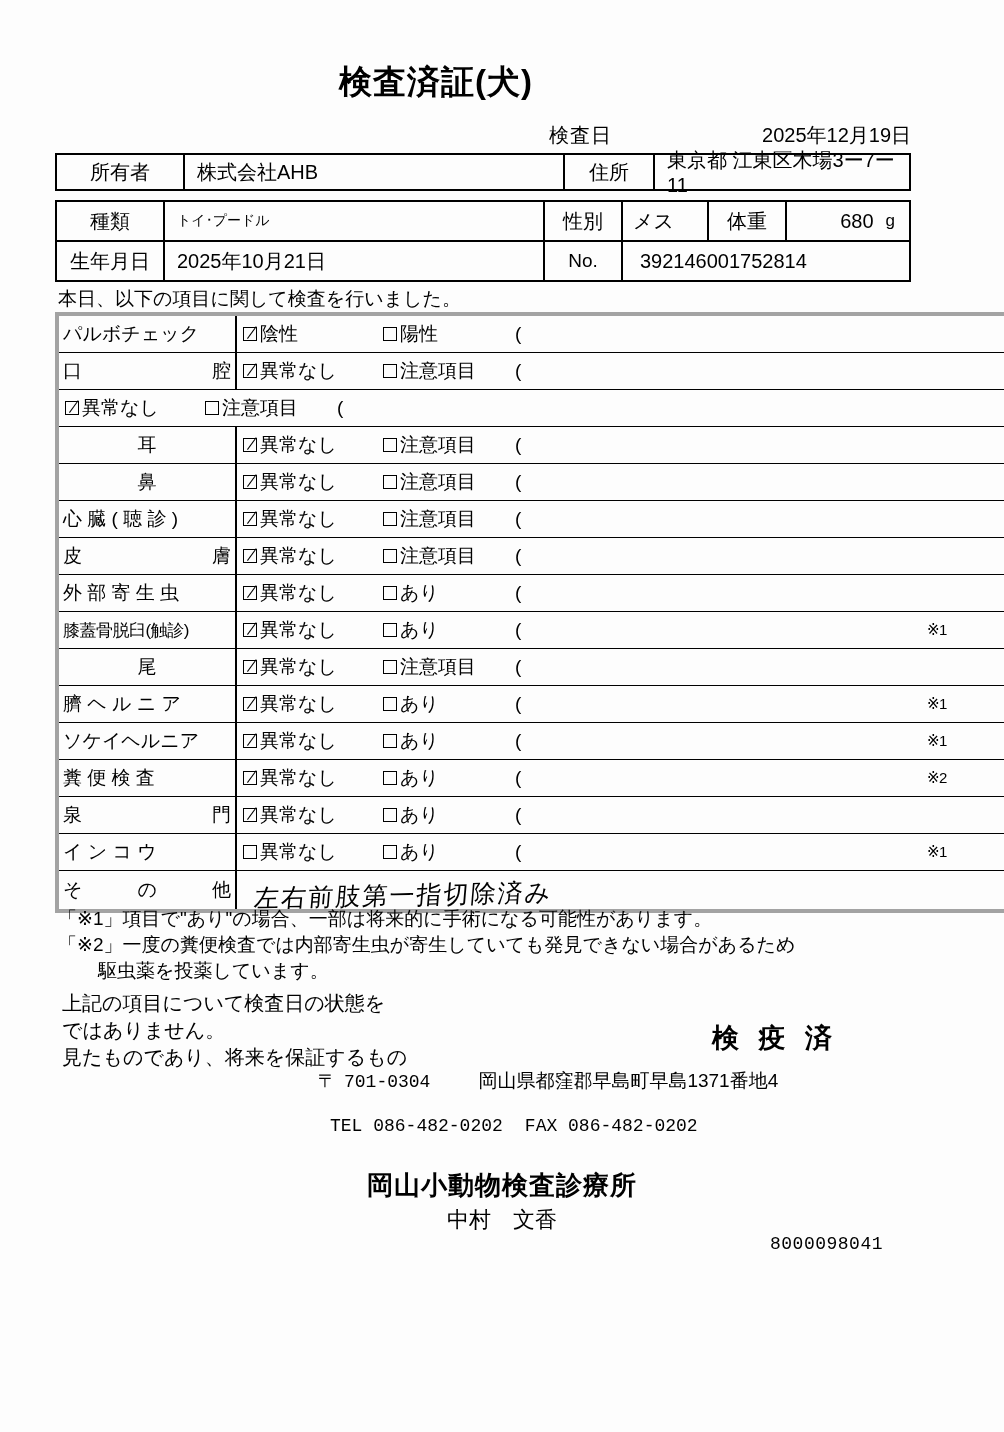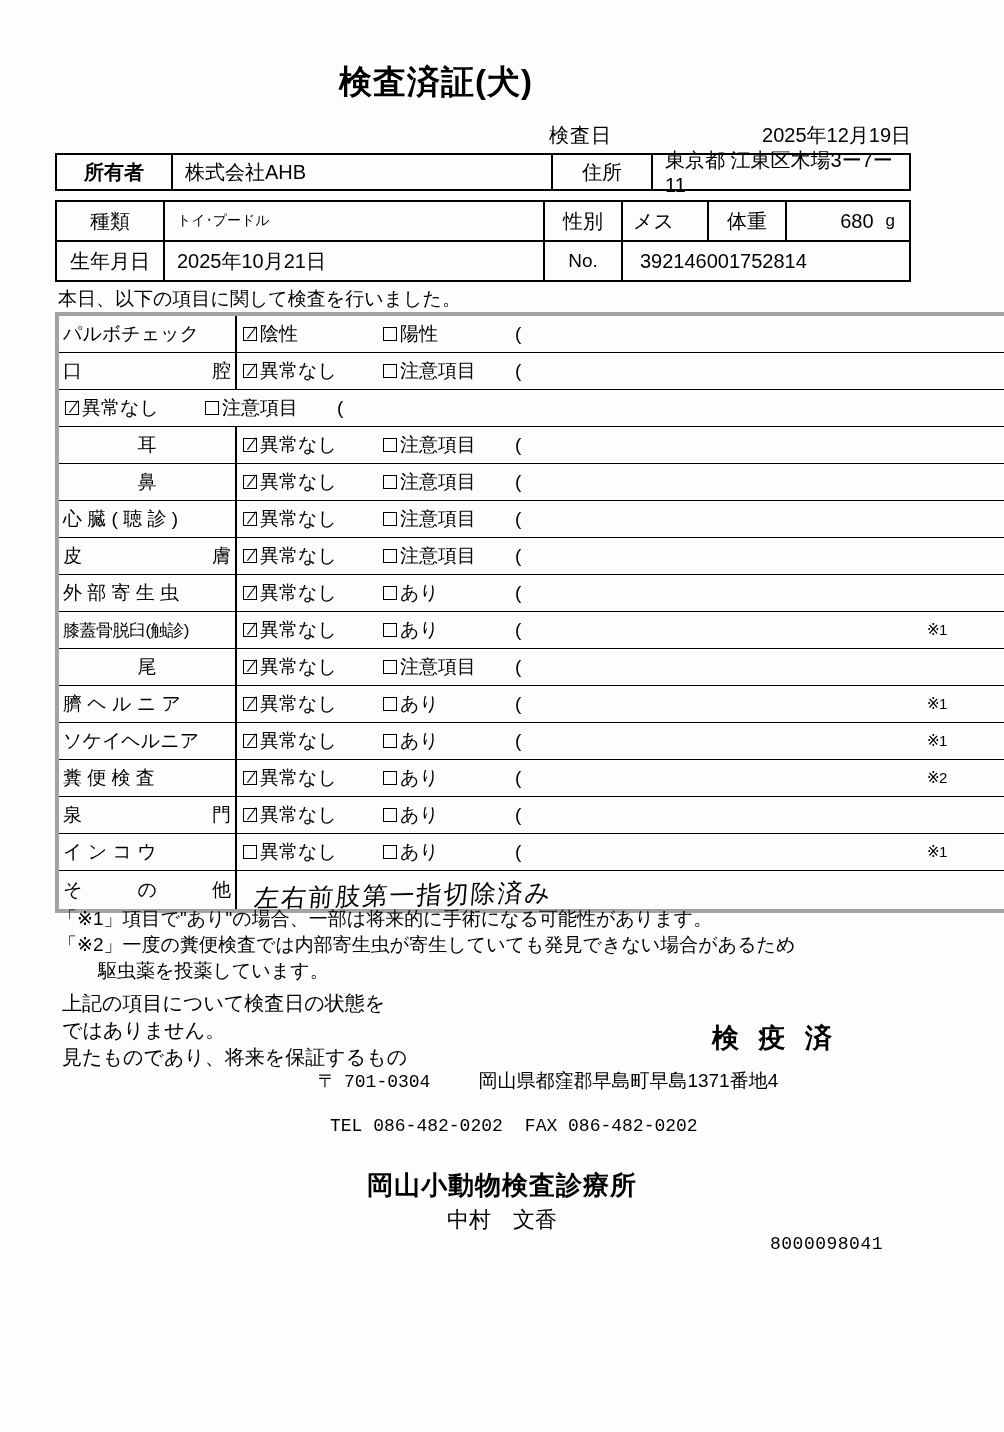--- a/index.html
+++ b/index.html
@@ -66,23 +66,23 @@
     box-sizing: border-box;
     display: flex;
     align-items: stretch;
     font-size: 20px;
   }
   .owner-table .cell {
     display: flex;
     align-items: center;
     box-sizing: border-box;
   }
-  .c-owner-label { width: 116px; justify-content: center; border-right: 2px solid #000; font-weight: bold; }
+  .c-owner-label { width: 128px; justify-content: center; border-right: 2px solid #000; }
   .c-owner-value { width: 380px; padding-left: 12px; border-right: 2px solid #000; }
-  .c-addr-label  { width: 100px; justify-content: center; border-right: 2px solid #000; }
+  .c-addr-label  { width: 90px; justify-content: center; border-right: 2px solid #000; }
   .c-addr-value  { flex: 1; padding-left: 12px; }
 
   
   .animal-table {
     position: absolute;
     top: 200px;
     left: 55px;
     width: 856px;
     border: 2px solid #000;
     box-sizing: border-box;

